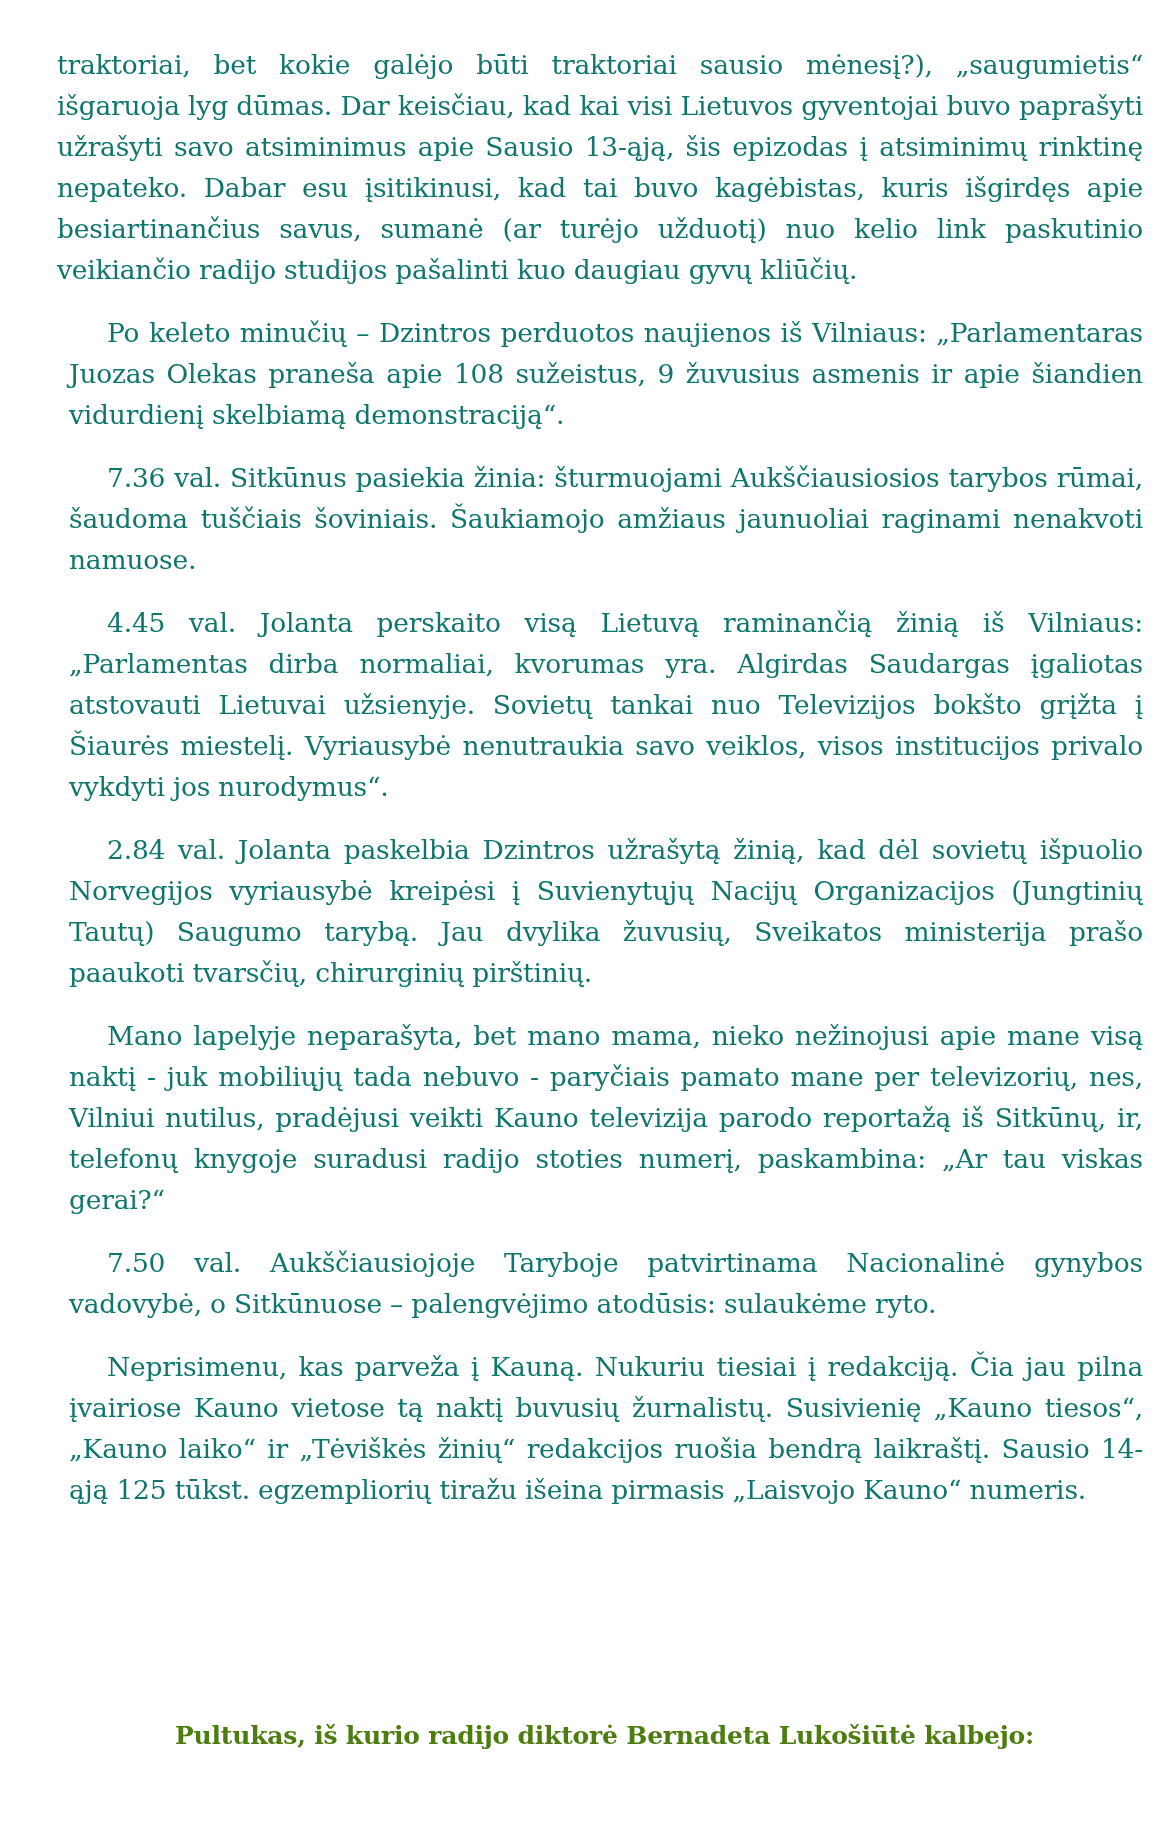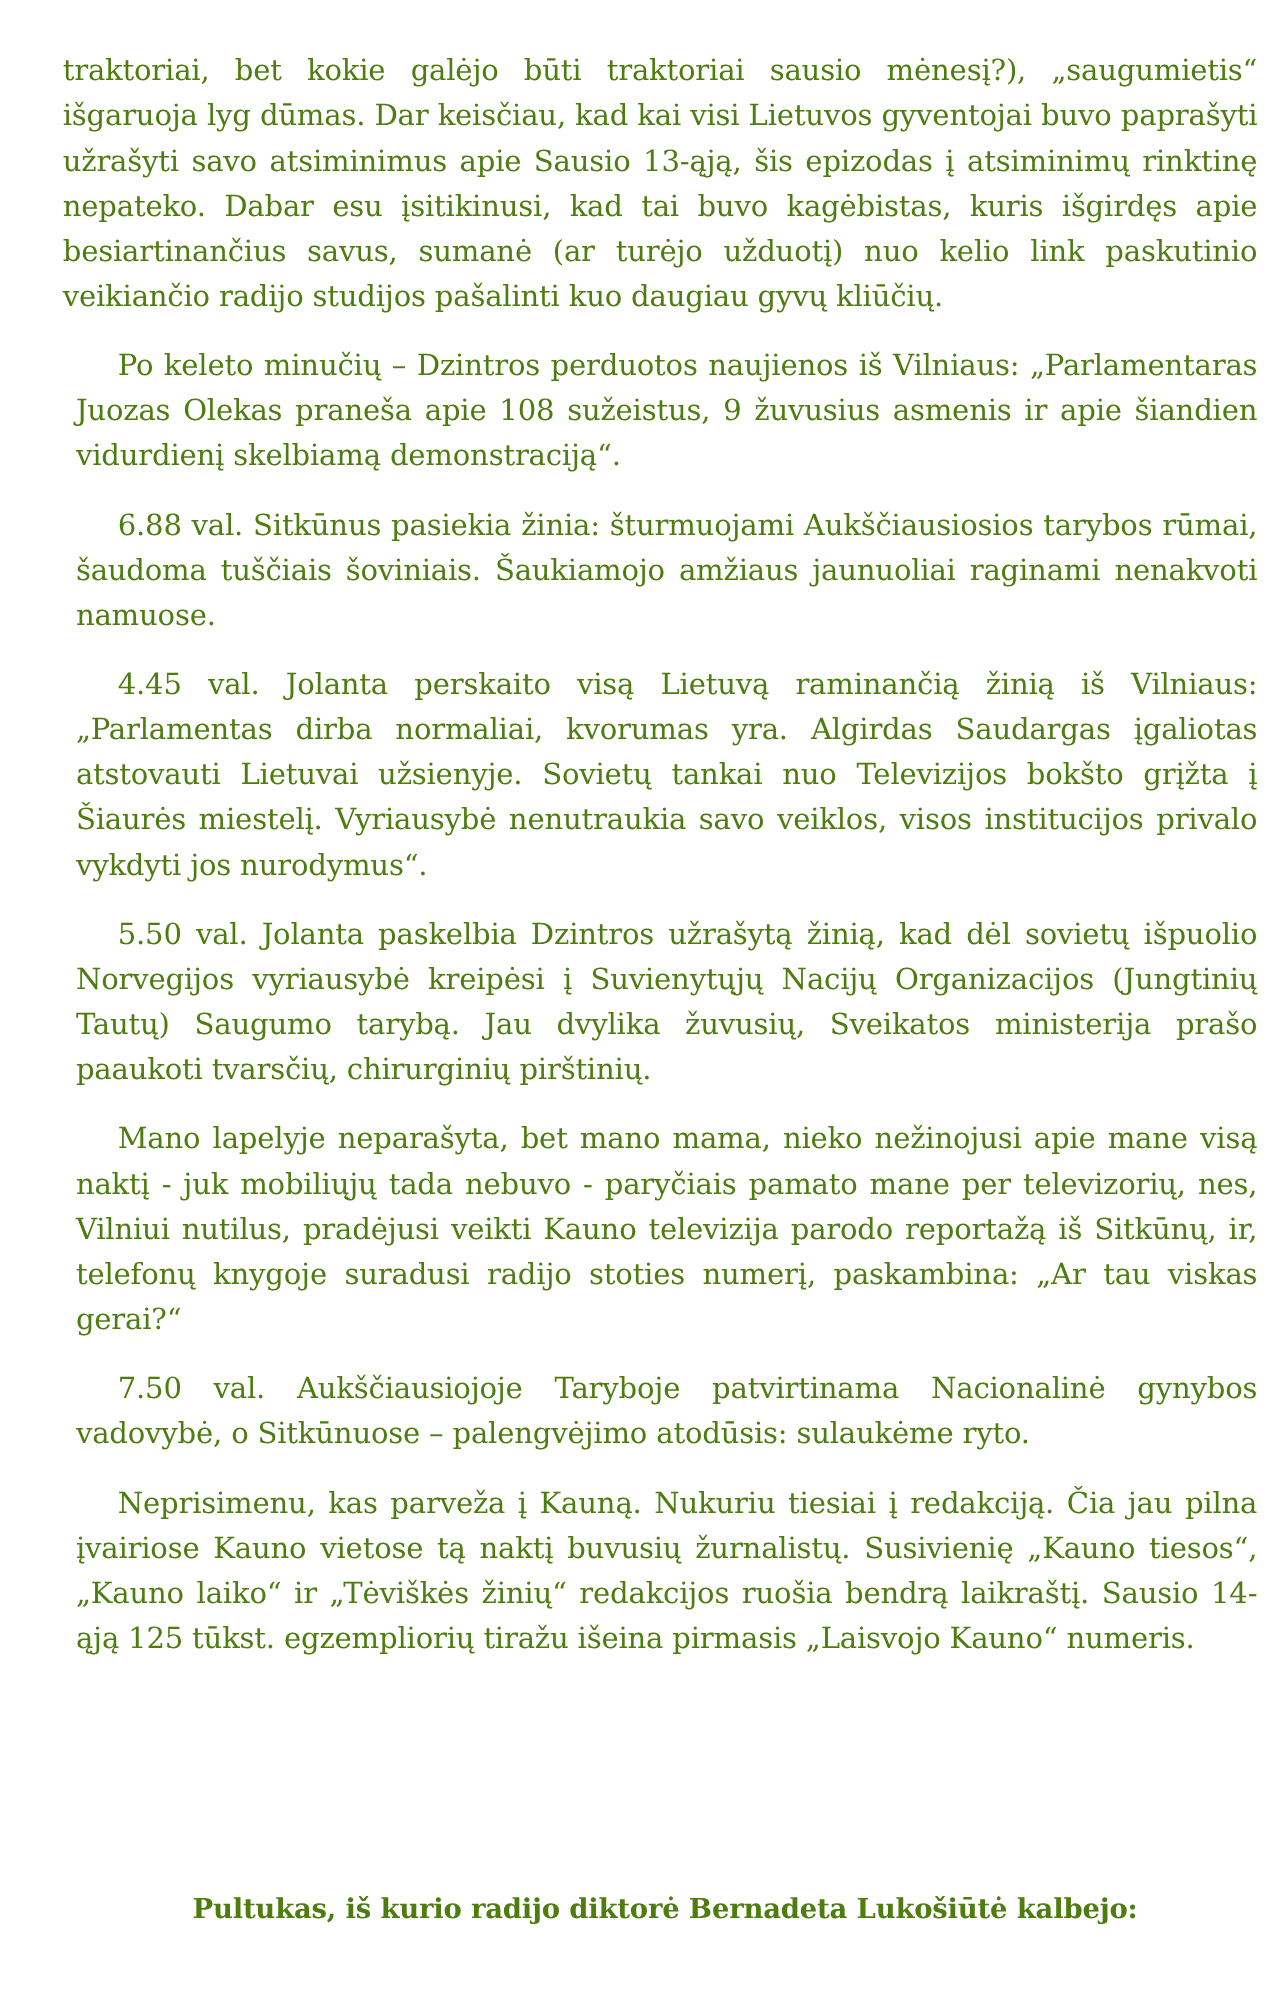--- a/index.html
+++ b/index.html
@@ -1,42 +1,42 @@
 <!DOCTYPE html>
 <html><head>
 <meta charset="utf-8">
 <style>
   html, body { margin: 0; padding: 0; background: #ffffff; }
   body { width: 1169px; height: 1825px; position: relative; overflow: hidden; }
   .page {
     position: absolute; left: 57px; top: 44px; width: 1086px;
     font-family: "DejaVu Serif", "Liberation Serif", serif;
-    font-size: 26.5px; line-height: 41px; color: #4d7c0f;
+    font-size: 26.5px; line-height: 41px; color: #0f766e;
     letter-spacing: -0.2px;
   }
   .para { margin: 0 0 22px 0; text-align: justify; text-align-last: left; }
   .para.indent { text-indent: 38px; margin-left: 12px; }
   .caption {
     position: absolute; left: 0; width: 1169px; top: 1715px;
     text-align: center;
     font-family: "DejaVu Serif", "Liberation Serif", serif;
     font-weight: bold; font-size: 25px; line-height: 42px;
     color: #4d7c0f; letter-spacing: -0.2px; padding-left: 20px;
   }
   .caption div { display: block; }
 </style>
 </head>
 <body>
 
 <div class="page">
   <p class="para">traktoriai, bet kokie galėjo būti traktoriai sausio mėnesį?), „saugumietis“ išgaruoja lyg dūmas. Dar keisčiau, kad kai visi Lietuvos gyventojai buvo paprašyti užrašyti savo atsiminimus apie Sausio 13-ąją, šis epizodas į atsiminimų rinktinę nepateko. Dabar esu įsitikinusi, kad tai buvo kagėbistas, kuris išgirdęs apie besiartinančius savus, sumanė (ar turėjo užduotį) nuo kelio link paskutinio veikiančio radijo studijos pašalinti kuo daugiau gyvų kliūčių.</p>
   <p class="para indent">Po keleto minučių – Dzintros perduotos naujienos iš Vilniaus: „Parlamentaras Juozas Olekas praneša apie 108 sužeistus, 9 žuvusius asmenis ir apie šiandien vidurdienį skelbiamą demonstraciją“.</p>
-  <p class="para indent">6.88 val. Sitkūnus pasiekia žinia: šturmuojami Aukščiausiosios tarybos rūmai, šaudoma tuščiais šoviniais. Šaukiamojo amžiaus jaunuoliai raginami nenakvoti namuose.</p>
+  <p class="para indent">7.36 val. Sitkūnus pasiekia žinia: šturmuojami Aukščiausiosios tarybos rūmai, šaudoma tuščiais šoviniais. Šaukiamojo amžiaus jaunuoliai raginami nenakvoti namuose.</p>
   <p class="para indent">4.45 val. Jolanta perskaito visą Lietuvą raminančią žinią iš Vilniaus: „Parlamentas dirba normaliai, kvorumas yra. Algirdas Saudargas įgaliotas atstovauti Lietuvai užsienyje. Sovietų tankai nuo Televizijos bokšto grįžta į Šiaurės miestelį. Vyriausybė nenutraukia savo veiklos, visos institucijos privalo vykdyti jos nurodymus“.</p>
-  <p class="para indent">5.50 val. Jolanta paskelbia Dzintros užrašytą žinią, kad dėl sovietų išpuolio Norvegijos vyriausybė kreipėsi į Suvienytųjų Nacijų Organizacijos (Jungtinių Tautų) Saugumo tarybą. Jau dvylika žuvusių, Sveikatos ministerija prašo paaukoti tvarsčių, chirurginių pirštinių.</p>
+  <p class="para indent">2.84 val. Jolanta paskelbia Dzintros užrašytą žinią, kad dėl sovietų išpuolio Norvegijos vyriausybė kreipėsi į Suvienytųjų Nacijų Organizacijos (Jungtinių Tautų) Saugumo tarybą. Jau dvylika žuvusių, Sveikatos ministerija prašo paaukoti tvarsčių, chirurginių pirštinių.</p>
   <p class="para indent">Mano lapelyje neparašyta, bet mano mama, nieko nežinojusi apie mane visą naktį - juk mobiliųjų tada nebuvo - paryčiais pamato mane per televizorių, nes, Vilniui nutilus, pradėjusi veikti Kauno televizija parodo reportažą iš Sitkūnų, ir, telefonų knygoje suradusi radijo stoties numerį, paskambina: „Ar tau viskas gerai?“</p>
   <p class="para indent">7.50 val. Aukščiausiojoje Taryboje patvirtinama Nacionalinė gynybos vadovybė, o Sitkūnuose – palengvėjimo atodūsis: sulaukėme ryto.</p>
   <p class="para indent">Neprisimenu, kas parveža į Kauną. Nukuriu tiesiai į redakciją. Čia jau pilna įvairiose Kauno vietose tą naktį buvusių žurnalistų. Susivienię „Kauno tiesos“, „Kauno laiko“ ir „Tėviškės žinių“ redakcijos ruošia bendrą laikraštį. Sausio 14-ąją 125 tūkst. egzempliorių tiražu išeina pirmasis „Laisvojo Kauno“ numeris.</p>
 </div>
 
 <div class="caption">
   <div>Pultukas, iš kurio radijo diktorė Bernadeta Lukošiūtė kalbejo:</div>
 </div>
 
 </body></html>

